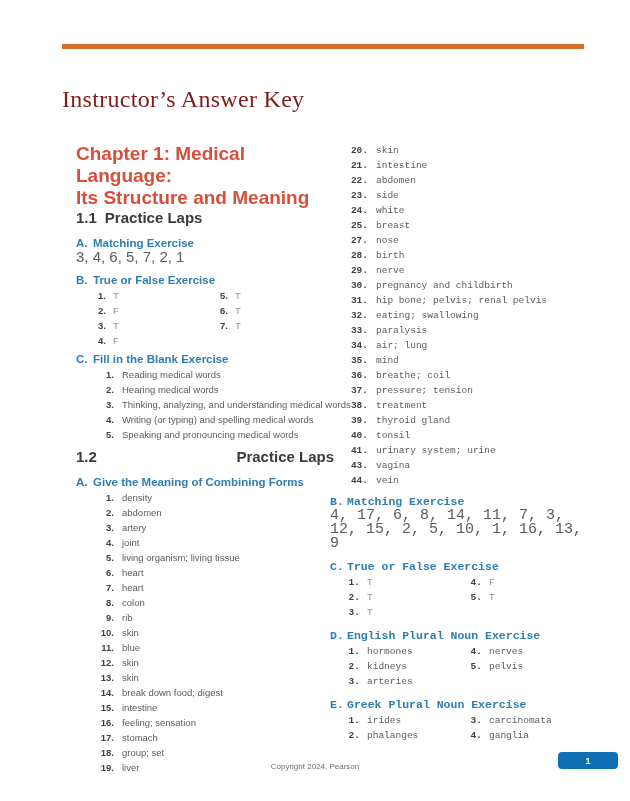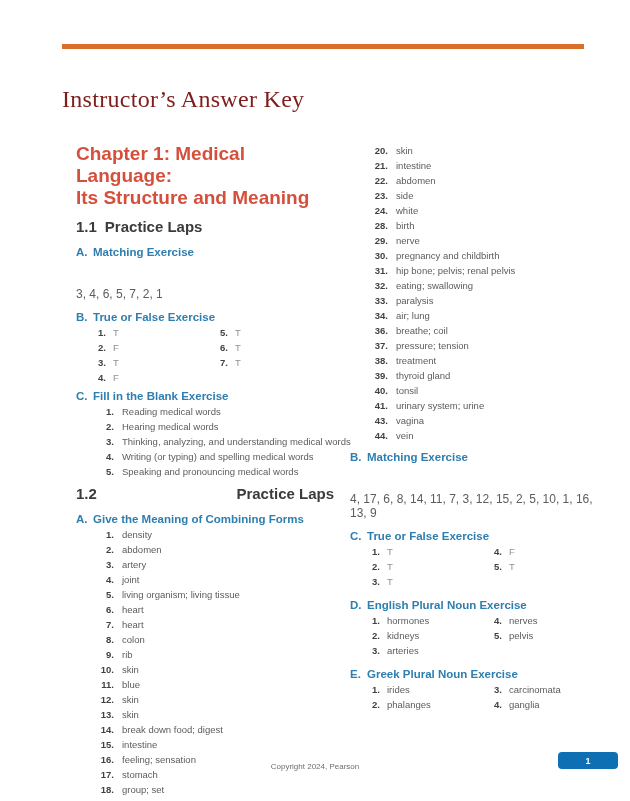--- a/index.html
+++ b/index.html
@@ -8,26 +8,26 @@
     font-family:"Liberation Sans", sans-serif;color:#5A5C5E;overflow:hidden;
   }
   .rule{position:absolute;left:62px;top:44px;width:522px;height:5px;background:#D8702A;}
   .doc-title{
     position:absolute;left:62px;top:86px;
     font-family:"Liberation Serif", serif;font-size:24px;color:#7f1d1d;
     letter-spacing:0.3px;
   }
   .col{position:absolute;top:143px;width:258px;}
   .col-left{left:76px;}
-  .col-right{left:350px;top:143px;}
+  .col-right{left:330px;top:143px;font-family:Liberation Mono, monospace;}
   .chapter-line{font-size:19px;font-weight:bold;color:#D5503C;line-height:22px;}
-  .sec-h{display:flex;gap:8px;font-size:15px;font-weight:bold;color:#3B3B3B;line-height:18px;margin-top:9px;}
+  .sec-h{display:flex;gap:8px;font-size:15px;font-weight:bold;color:#3B3B3B;line-height:18px;}
   .sub-h{display:flex;font-size:11.5px;font-weight:bold;color:#2E7EB0;line-height:14px;margin-top:9px;}
   .sub-h .letter{width:17px;flex:none;}
-  .ans-line{font-size:12px;line-height:14px;color:#5A5C5E;margin-top:28px;}
+  .ans-line{font-size:15px;line-height:14px;color:#5A5C5E;}
   .row{display:flex;line-height:15px;font-size:9.5px;}
   .row .num{width:38px;text-align:right;font-weight:bold;color:#3F4245;flex:none;}
   .row .val{margin-left:8px;color:#5A5C5E;white-space:nowrap;}
   .two-col{display:flex;margin-top:1px;}
   .two-col .c1{width:140px;flex:none;}
   .two-col .c2{flex:1;}
   .two-col .c1 .num{width:30px;}
   .two-col .c1 .val{margin-left:7px;}
   .two-col .c2 .num{width:12px;}
   .two-col .c2 .val{margin-left:7px;}
@@ -276,22 +276,30 @@
       <div class="row">
         <span class="num">23.</span>
         <span class="val">side</span>
       </div>
 
       <div class="row">
         <span class="num">24.</span>
         <span class="val">white</span>
       </div>
 
-
-
+      <div class="row">
+        <span class="num">25.</span>
+        <span class="val">breast</span>
+      </div>
+
+
+      <div class="row">
+        <span class="num">27.</span>
+        <span class="val">nose</span>
+      </div>
 
       <div class="row">
         <span class="num">28.</span>
         <span class="val">birth</span>
       </div>
 
       <div class="row">
         <span class="num">29.</span>
         <span class="val">nerve</span>
       </div>
@@ -314,20 +322,24 @@
       <div class="row">
         <span class="num">33.</span>
         <span class="val">paralysis</span>
       </div>
 
       <div class="row">
         <span class="num">34.</span>
         <span class="val">air; lung</span>
       </div>
 
+      <div class="row">
+        <span class="num">35.</span>
+        <span class="val">mind</span>
+      </div>
 
       <div class="row">
         <span class="num">36.</span>
         <span class="val">breathe; coil</span>
       </div>
 
       <div class="row">
         <span class="num">37.</span>
         <span class="val">pressure; tension</span>
       </div>

